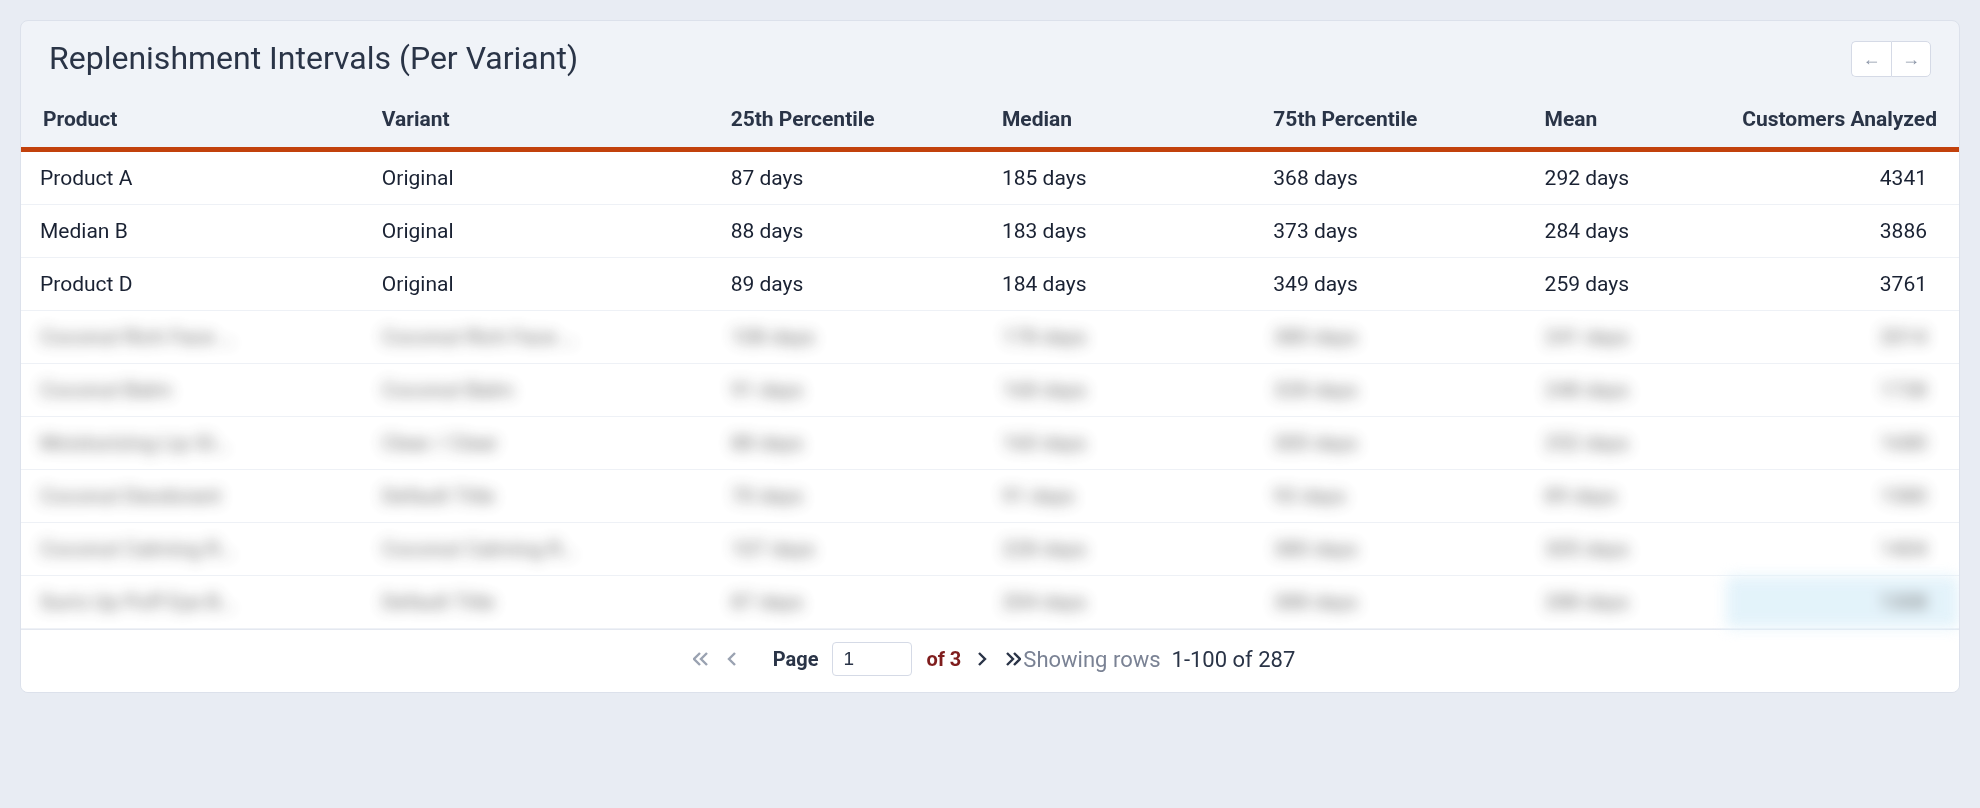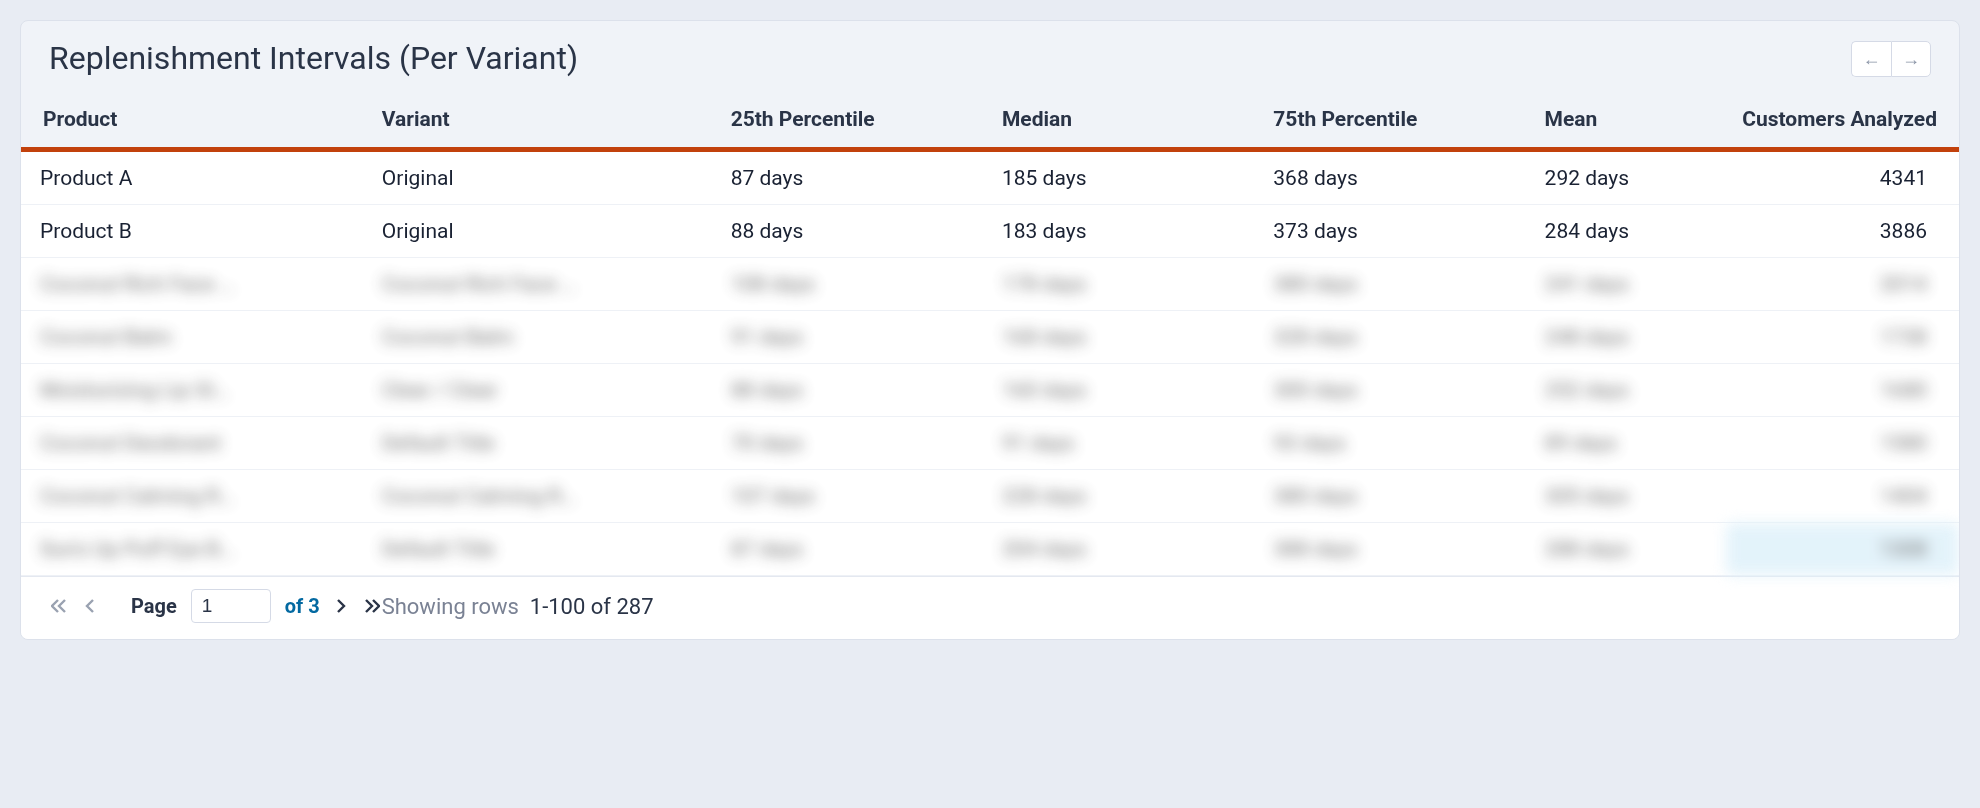--- a/index.html
+++ b/index.html
@@ -103,21 +103,21 @@
       filter: blur(7px);
       color: #555;
       opacity: 0.85;
     }
     tbody tr.blurred td.highlight {
       background: #dff1fa;
       border-radius: 6px;
     }
     .footer {
       display: flex;
-      justify-content: flex-start;
+      justify-content: center;
       align-items: center;
       padding: 12px 22px 16px 28px;
       border-top: 1px solid #e4e8f0;
       font-size: 19px;
       color: #3a434f;
     }
     .paginator {
       display: flex;
       align-items: center;
       gap: 14px;
@@ -145,21 +145,21 @@
       height: 34px;
       border: 1px solid #d5dae6;
       border-radius: 4px;
       padding: 0 10px;
       font-size: 19px;
       color: #2a3447;
       background: #fff;
     }
     .of-label {
       font-weight: 700;
-      color: #0369a1;
+      color: #7f1d1d;
       font-size: 20px;
     }
     .showing {
       color: #7a8294;
       font-size: 22px;
     }
     .showing .strong {
       color: #2a3447;
     }
     .svg-icon {
@@ -208,27 +208,36 @@
       <tr>
             <td>Product A</td>
             <td>Original</td>
             <td>87 days</td>
             <td>185 days</td>
             <td>368 days</td>
             <td>292 days</td>
             <td>4341</td>
           </tr>
           <tr>
-            <td>Product B</td>
+            <td>Median B</td>
             <td>Original</td>
             <td>88 days</td>
             <td>183 days</td>
             <td>373 days</td>
             <td>284 days</td>
             <td>3886</td>
+          </tr>
+          <tr>
+            <td>Product D</td>
+            <td>Original</td>
+            <td>89 days</td>
+            <td>184 days</td>
+            <td>349 days</td>
+            <td>259 days</td>
+            <td>3761</td>
           </tr>
           <tr class="blurred">
             <td>Coconut Rich Face …</td>
             <td>Coconut Rich Face …</td>
             <td>108 days</td>
             <td>178 days</td>
             <td>380 days</td>
             <td>241 days</td>
             <td>2014</td>
           </tr>

